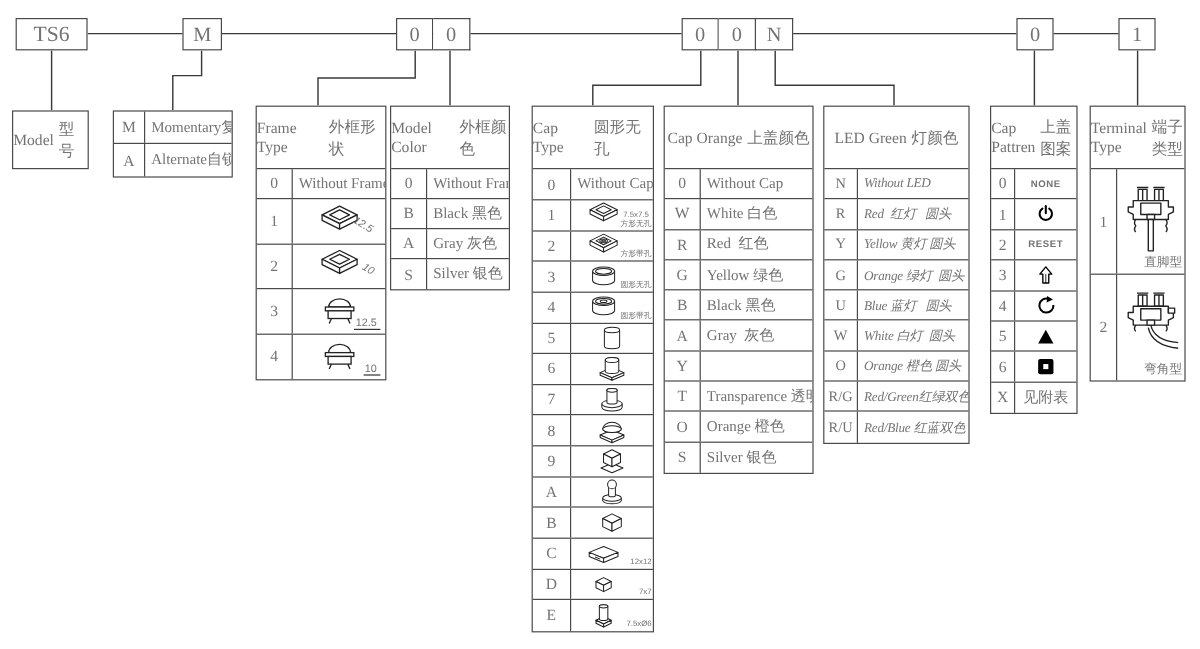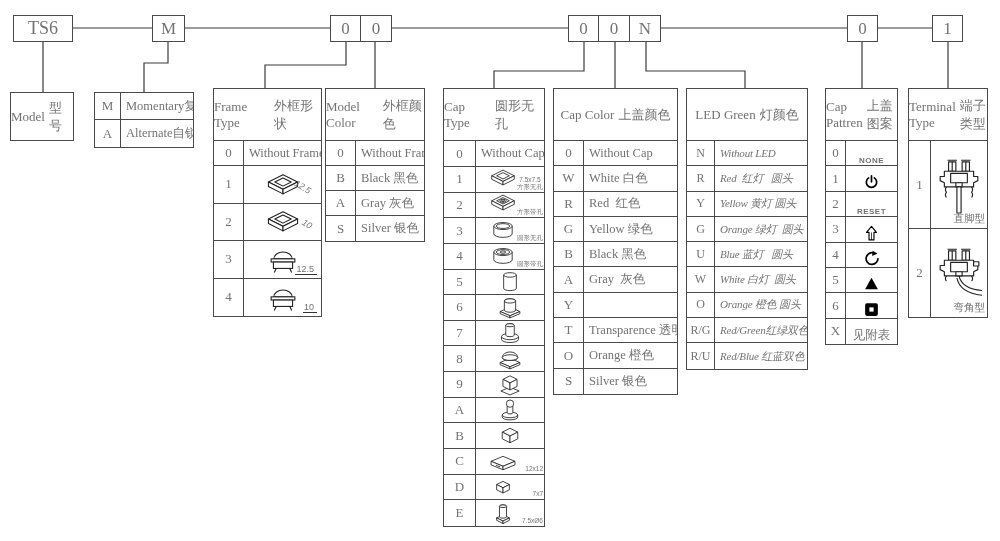--- a/index.html
+++ b/index.html
@@ -23,21 +23,21 @@
   .col{position:absolute;border:1px solid #4a4a4a;background:#fff;z-index:2;box-sizing:border-box;}
   .col-head{border-bottom:1px solid #4a4a4a;box-sizing:border-box;display:flex;flex-direction:row;
             align-items:center;justify-content:center;gap:4px;font-size:13px;height:52px;}
   .no-rows .col-head{border-bottom:none;height:100%;}
   .t-row{display:flex;border-bottom:1px solid #4a4a4a;box-sizing:border-box;}
   .rows .t-row:last-child{border-bottom:none;}
   .t-code{border-right:1px solid #4a4a4a;box-sizing:border-box;flex:none;display:flex;
           align-items:center;justify-content:center;font-size:13px;}
   .t-val{flex:1;display:flex;align-items:center;padding:0 5px;font-size:12.5px;position:relative;
          overflow:hidden;box-sizing:border-box;}
-  .t-val.centered{justify-content:center;padding:0 2px;align-items:flex-end;}
+  .t-val.centered{justify-content:center;padding:0 2px;}
   .t-val.split{justify-content:space-between;}
   .lbl{white-space:pre;}
   .note{position:absolute;right:1px;bottom:2px;font-family:"Liberation Sans",sans-serif;
         font-size:6.5px;line-height:7px;white-space:pre-line;text-align:center;}
   .has-note svg{margin-right:14px;}
   .dim{position:absolute;right:4px;bottom:3px;font-size:9px;font-style:italic;
        font-family:"Liberation Sans",sans-serif;}
   .dim-line{border-bottom:1px solid #333;padding:0 3px 0 1px;font-style:normal;}
   .dim-rot{transform:rotate(32deg);right:9px;bottom:11px;}
   .smalltext{font-family:"Liberation Sans",sans-serif;font-size:8px;letter-spacing:.5px;font-weight:bold;}
@@ -501,21 +501,21 @@
               <use href="#cap-cyl-on-cube" xlink:href="#cap-cyl-on-cube"></use>
             </svg>
             <span class="note">7.5xØ6</span>
           </div>
         </div>
       </div>
   </div>
 
   <div class="col" id="col-cap-color">
     <div class="col-head">
-      <div>Cap Color</div>
+      <div>Cap Orange</div>
       <div>上盖颜色</div>
     </div>
     <div class="rows">
         <div class="t-row" style="height: 25.3px;">
           <div class="t-code">0</div>
           <div class="t-val">
             <span class="lbl">Without Cap</span>
           </div>
         </div>
         <div class="t-row" style="height: 25.3px;">

